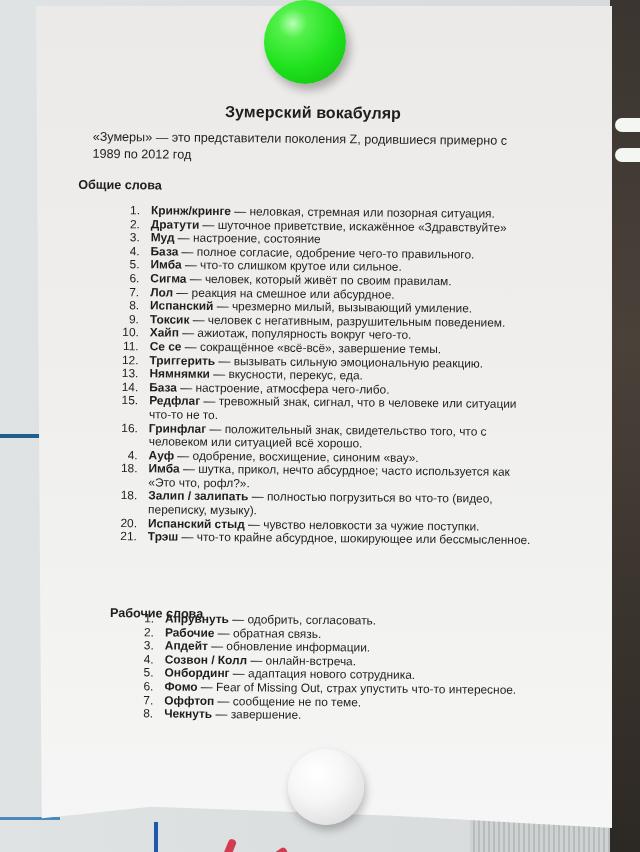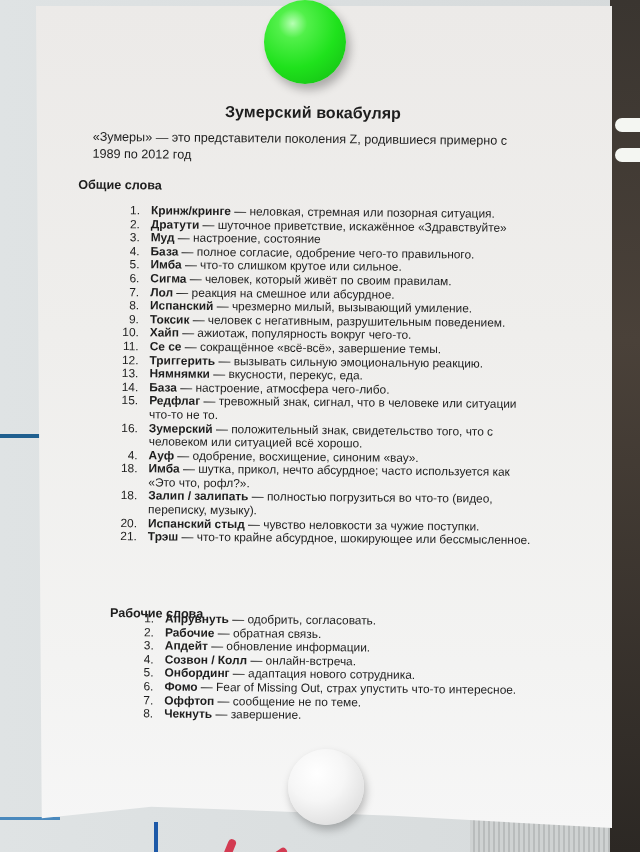--- a/index.html
+++ b/index.html
@@ -125,21 +125,21 @@
     <li><span class="num">6.</span><span class="term">Сигма</span><span> — человек, который живёт по своим правилам.</span></li>
     <li><span class="num">7.</span><span class="term">Лол</span><span> — реакция на смешное или абсурдное.</span></li>
     <li><span class="num">8.</span><span class="term">Испанский</span><span> — чрезмерно милый, вызывающий умиление.</span></li>
     <li><span class="num">9.</span><span class="term">Токсик</span><span> — человек с негативным, разрушительным поведением.</span></li>
     <li><span class="num">10.</span><span class="term">Хайп</span><span> — ажиотаж, популярность вокруг чего-то.</span></li>
     <li><span class="num">11.</span><span class="term">Се се</span><span> — сокращённое «всё-всё», завершение темы.</span></li>
     <li><span class="num">12.</span><span class="term">Триггерить</span><span> — вызывать сильную эмоциональную реакцию.</span></li>
     <li><span class="num">13.</span><span class="term">Нямнямки</span><span> — вкусности, перекус, еда.</span></li>
     <li><span class="num">14.</span><span class="term">База</span><span> — настроение, атмосфера чего-либо.</span></li>
     <li><span class="num">15.</span><span class="term">Редфлаг</span><span> — тревожный знак, сигнал, что в человеке или ситуации что-то не то.</span></li>
-    <li><span class="num">16.</span><span class="term">Зумерский</span><span> — положительный знак, свидетельство того, что с человеком или ситуацией всё хорошо.</span></li>
+    <li><span class="num">16.</span><span class="term">Гринфлаг</span><span> — положительный знак, свидетельство того, что с человеком или ситуацией всё хорошо.</span></li>
     <li><span class="num">4.</span><span class="term">Ауф</span><span> — одобрение, восхищение, синоним «вау».</span></li>
     <li><span class="num">18.</span><span class="term">Имба</span><span> — шутка, прикол, нечто абсурдное; часто используется как «Это что, рофл?».</span></li>
     <li><span class="num">18.</span><span class="term">Залип / залипать</span><span> — полностью погрузиться во что-то (видео, переписку, музыку).</span></li>
     <li><span class="num">20.</span><span class="term">Испанский стыд</span><span> — чувство неловкости за чужие поступки.</span></li>
     <li><span class="num">21.</span><span class="term">Трэш</span><span> — что-то крайне абсурдное, шокирующее или бессмысленное.</span></li>
   </ol>
 
   <div class="section-heading" style="left:112px; top:608px;">Рабочие слова</div>
 
   <ol class="list" style="left:130px; top:614px; width:400px;">

